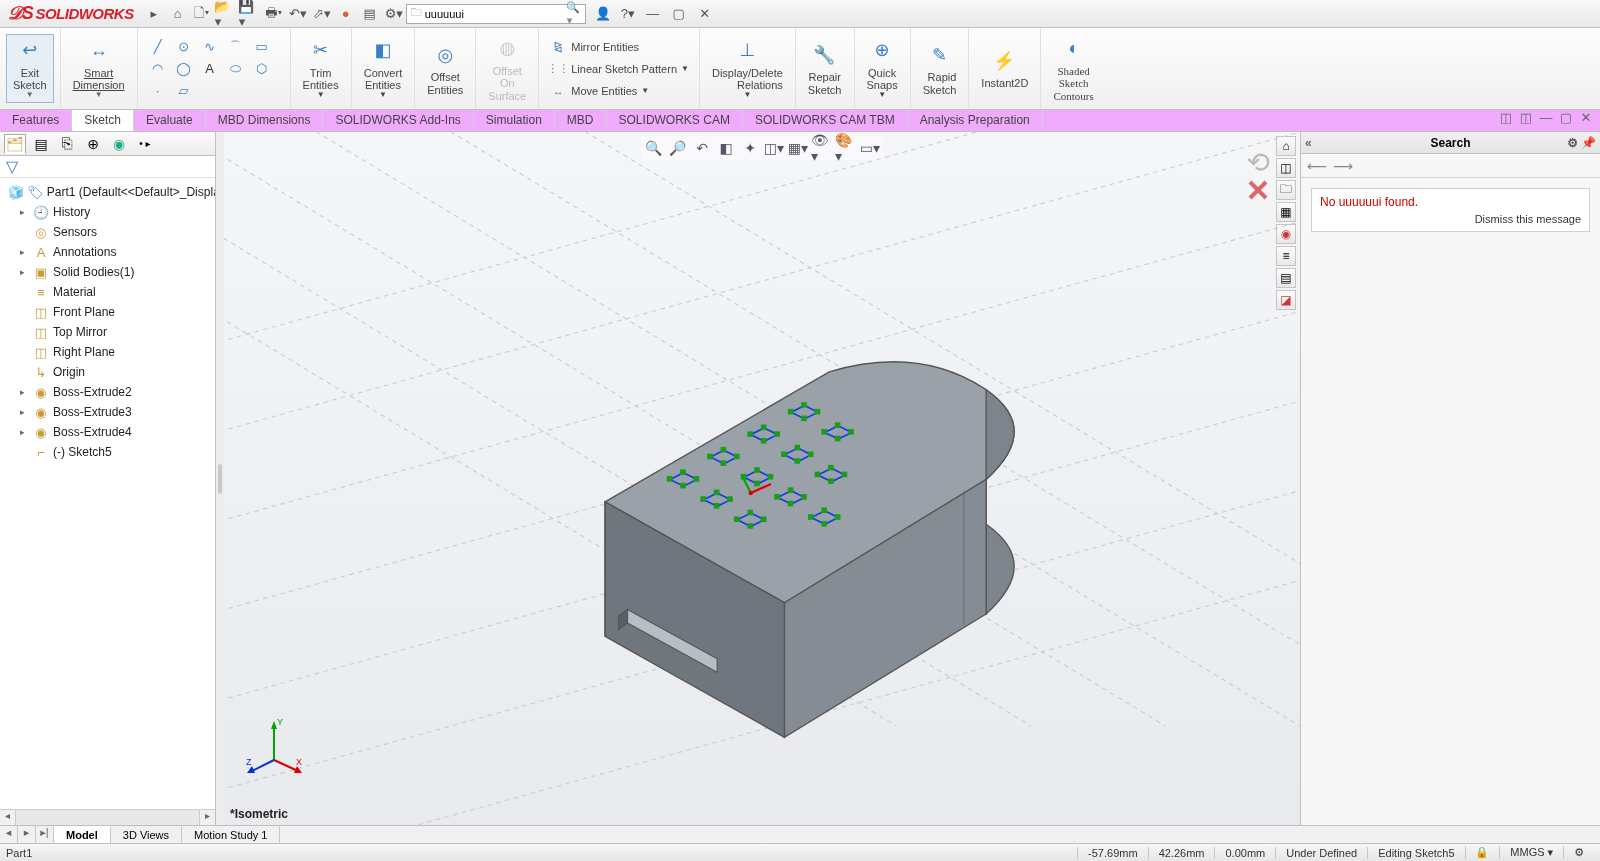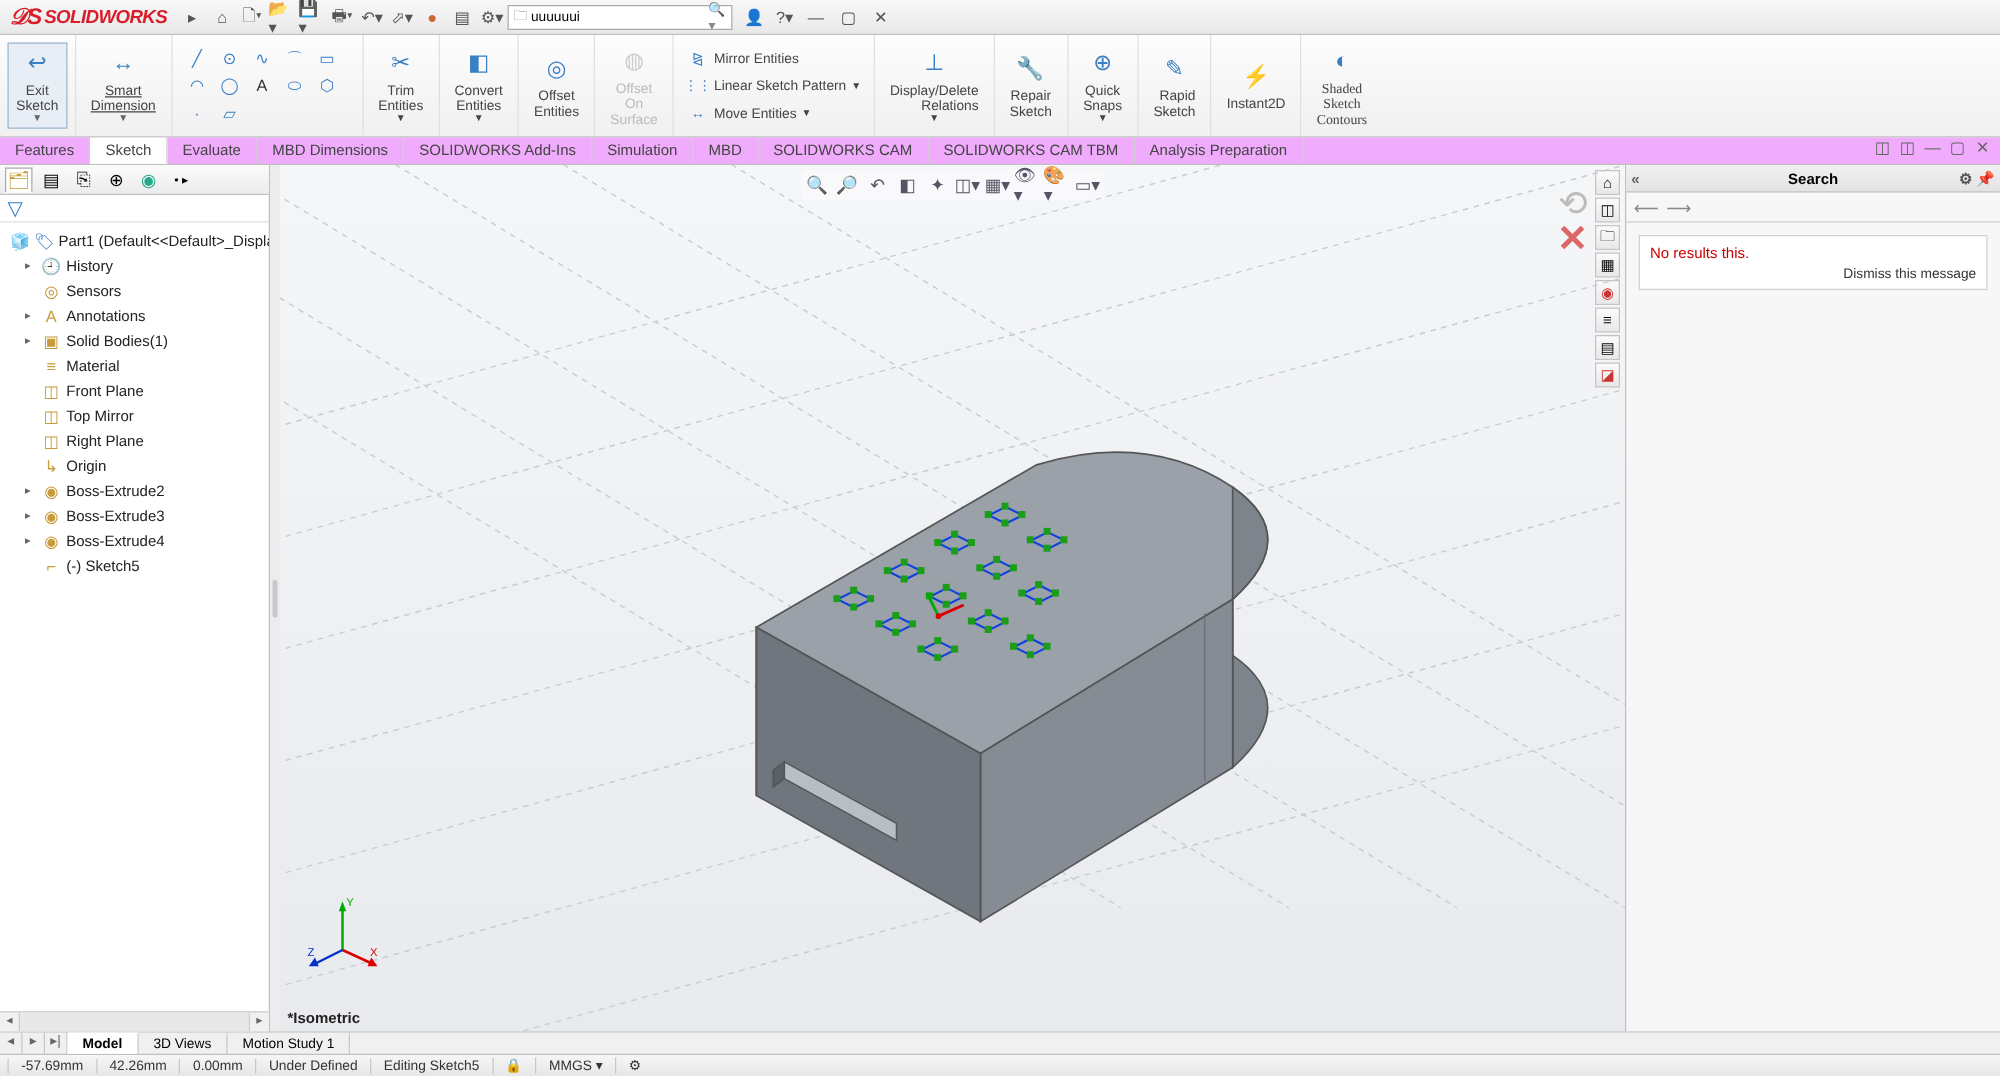--- a/index.html
+++ b/index.html
@@ -529,41 +529,42 @@
         <span>⚙</span>
         <span>📌</span>
       </span>
     </div>
     <div class="sp-nav">
       <span>⟵</span>
       <span>⟶</span>
     </div>
     <div class="sp-body">
       <div class="sp-msg">
-        <div class="sp-noresults">No results this.</div>
+        <div class="sp-noresults">No uuuuuui found.</div>
         <div class="sp-dismiss">Dismiss this message</div>
       </div>
     </div>
   </div>
 </div>
 
 <div class="bottom-tabs">
   <div class="btab-arrows">
     <span>◂</span>
     <span>▸</span>
     <span>▸|</span>
   </div>
   <div id="btabs" style="display:flex;">
       <div class="btab active">Model</div>
       <div class="btab">3D Views</div>
       <div class="btab">Motion Study 1</div>
     </div>
 </div>
 
 <div class="statusbar">
+  <div class="sleft">Part1</div>
   <div class="sitem">-57.69mm</div>
   <div class="sitem">42.26mm</div>
   <div class="sitem">0.00mm</div>
   <div class="sitem">Under Defined</div>
   <div class="sitem">Editing Sketch5</div>
   <div class="sitem">🔒</div>
   <div class="sitem"><span>MMGS</span> ▾</div>
   <div class="sitem">⚙</div>
 </div>
 

